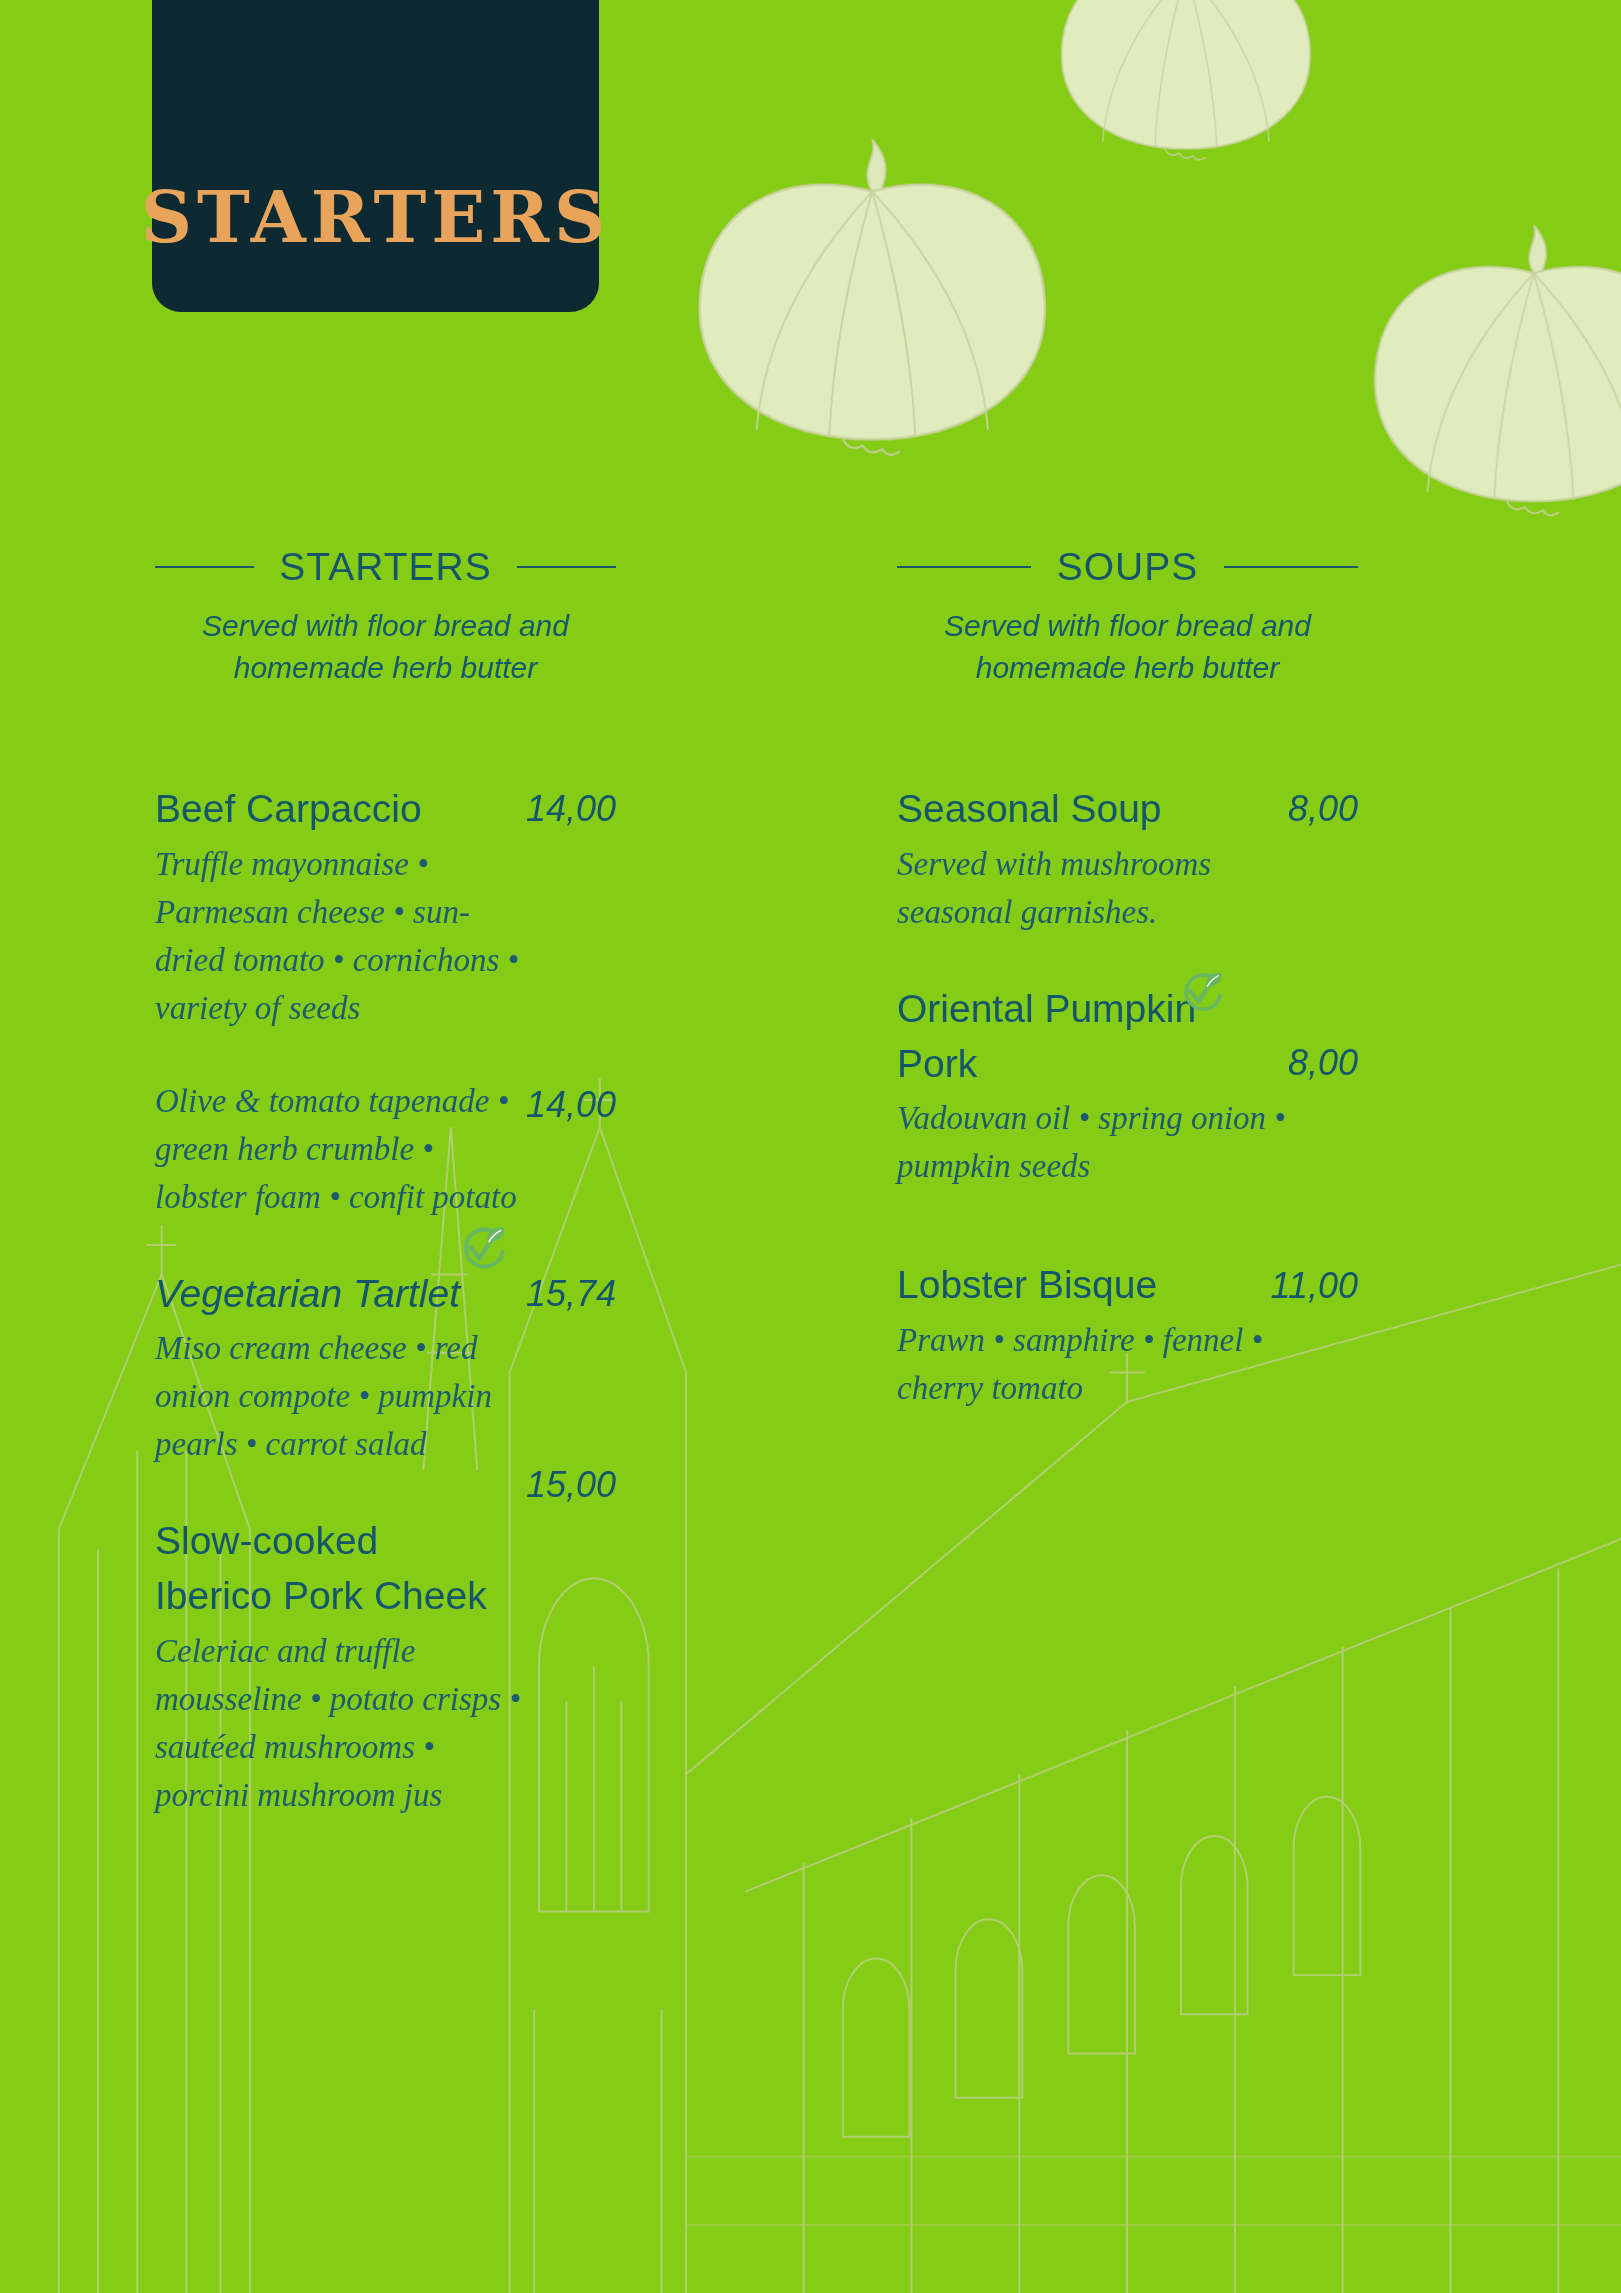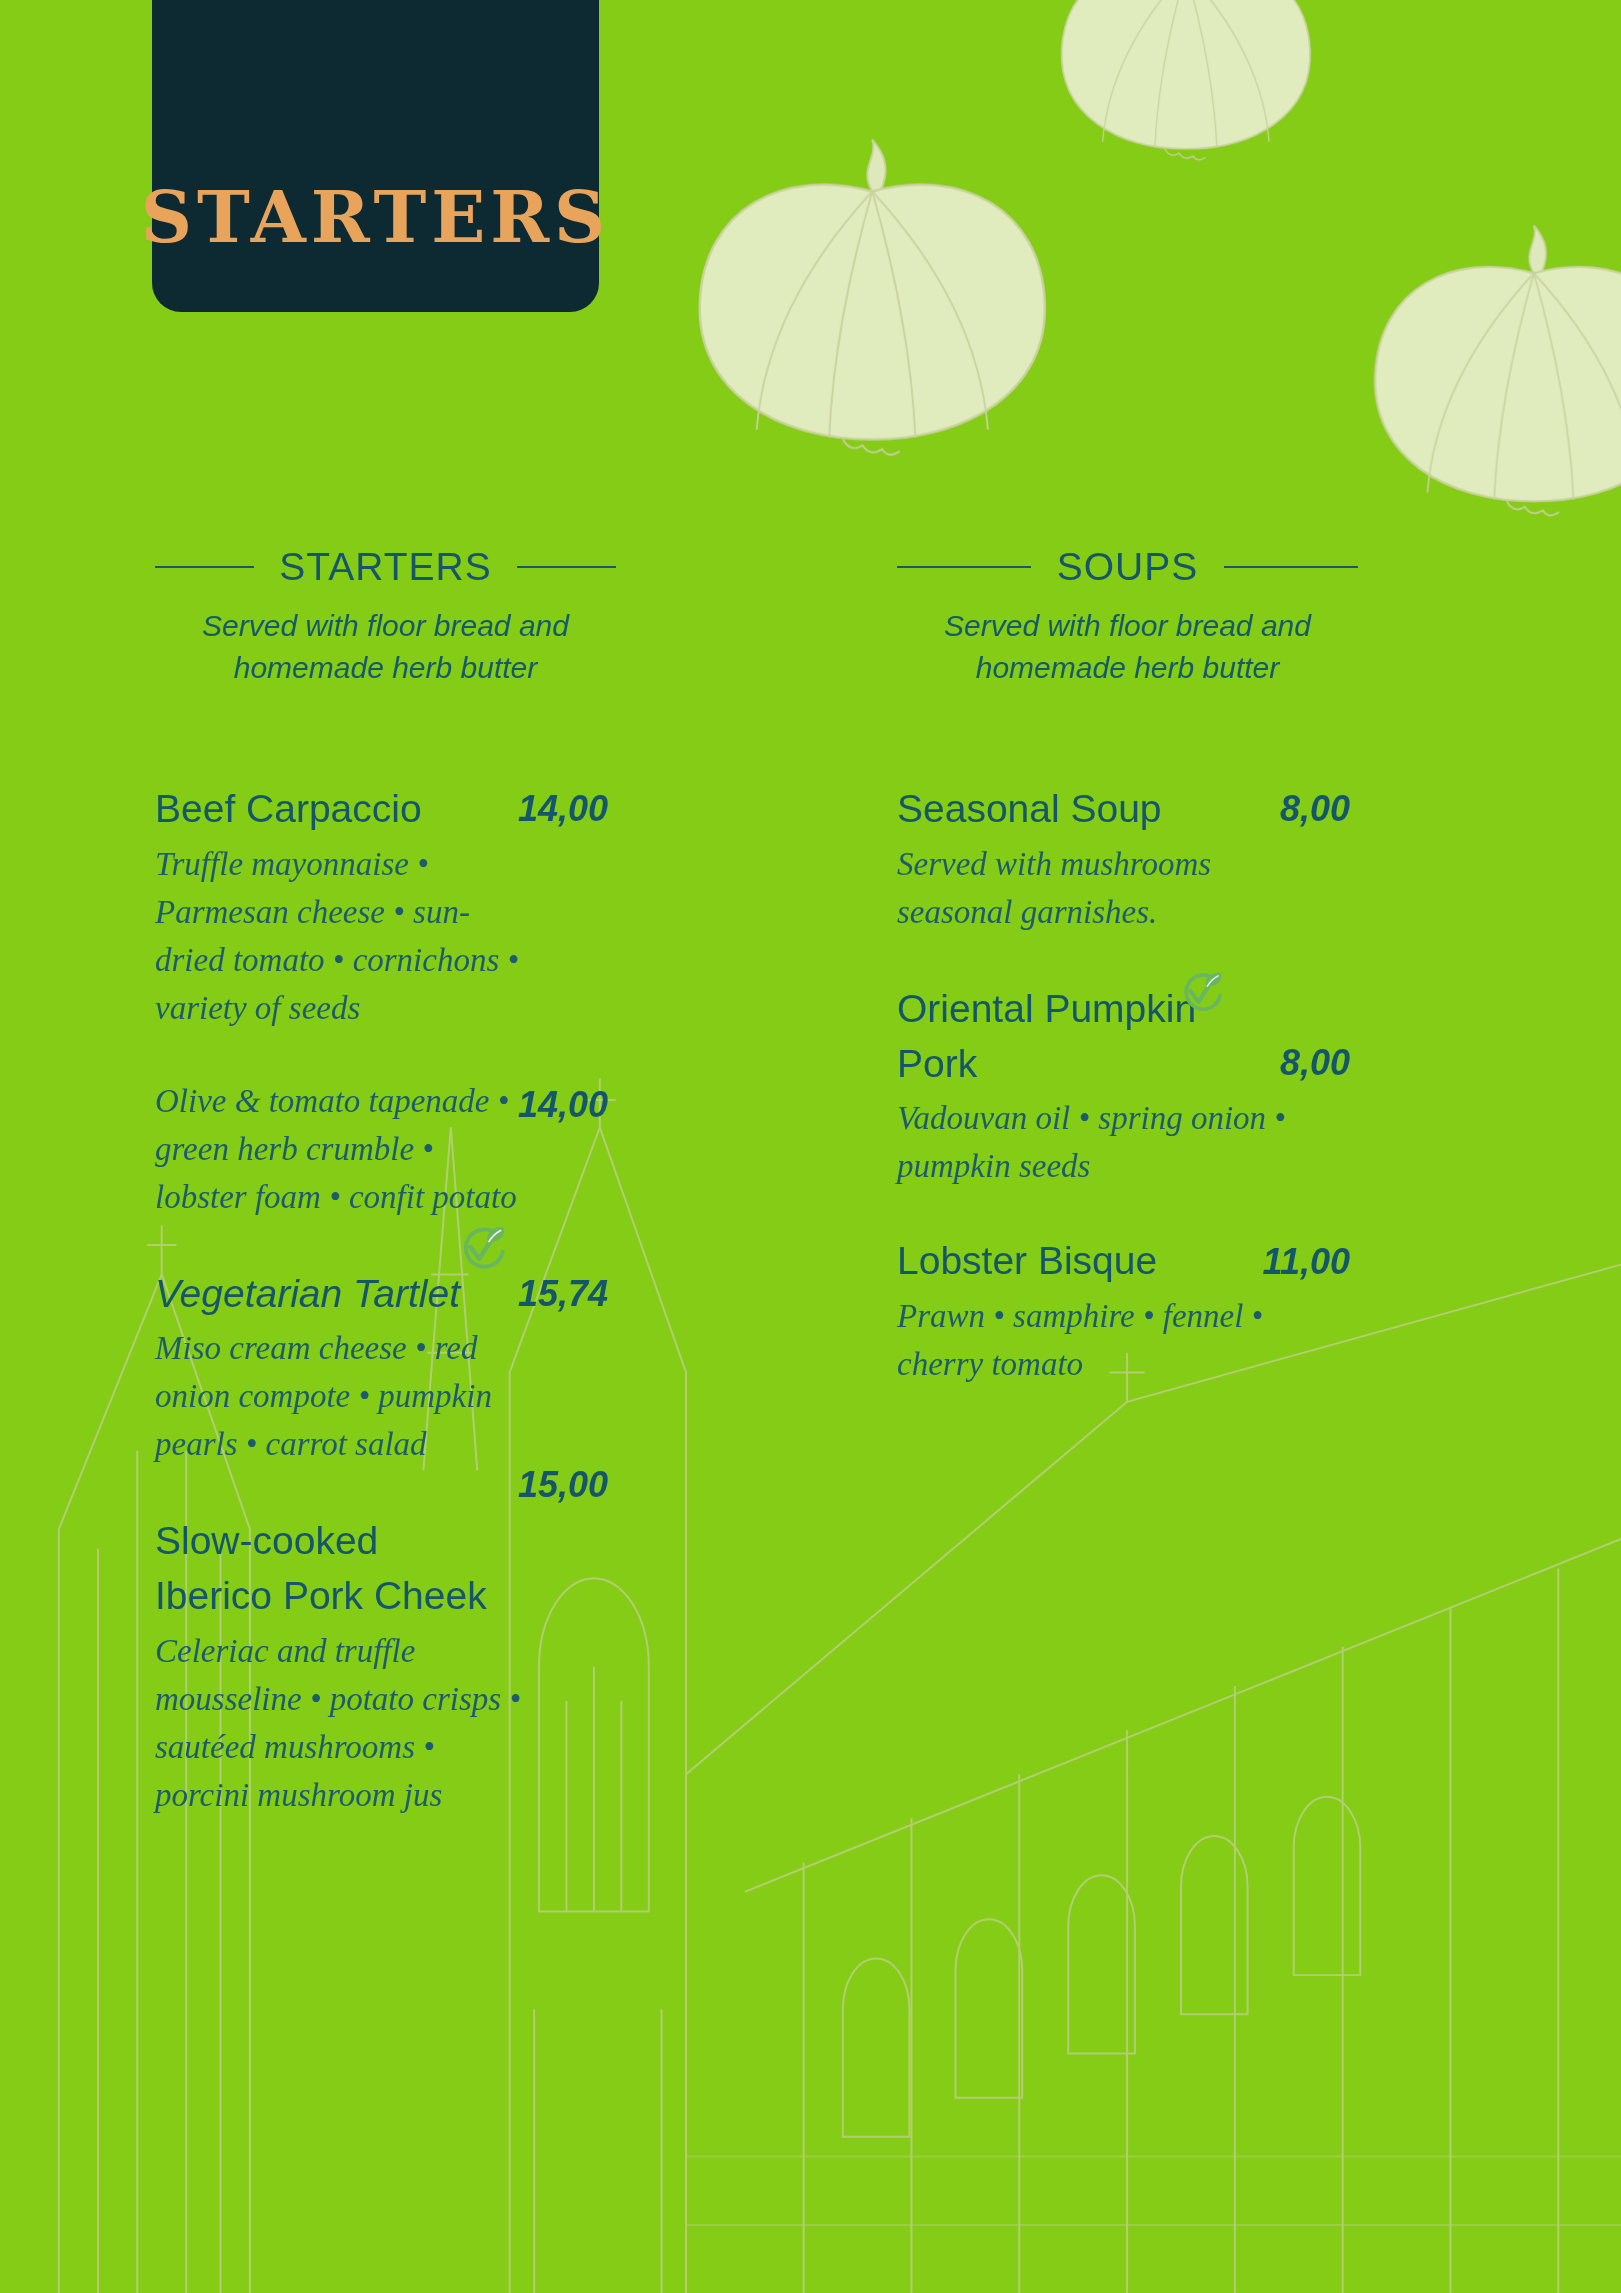--- a/index.html
+++ b/index.html
@@ -37,34 +37,34 @@
   .section-sub{
     margin:15.7px auto 0;width:421px;text-align:center;
     font-style:italic;font-size:30px;line-height:42px;color:#155a6b;
   }
   
   .item{position:relative;margin-top:45px;}
   .items .item:first-child{margin-top:92px;}
   .item-head{position:relative;width:345px;font-size:39px;line-height:55px;color:#14566a;}
   .column-right .item-head{width:325px;}
   .item-price{
-    position:absolute;right:8px;top:7.8px;
-    font-style:italic;font-size:36px;color:#14566a;font-weight:bold;
+    position:absolute;right:0;top:7.8px;
+    font-style:italic;font-size:36px;color:#14566a;
   }
   .item-desc{
     width:376px;margin:3.9px 0 0 0;
     font-style:italic;font-size:33px;line-height:48px;color:#1c5c6d;font-family:Liberation Serif, serif;
   }
   .column-right .item-desc{width:396px;}
   
   .column-left .item:nth-child(2) .item-head,
   .column-left .item:nth-child(3) .item-head{font-style:italic;}
   .column-left .item:nth-child(4) .item-price{top:-49px;}
   .column-right .item:nth-child(2) .item-price{top:61px;}
-  .column-right .item:nth-child(3){margin-top:43px;}
+  .column-right .item:nth-child(3){margin-top:67px;}
   .veg-icon{position:absolute;width:51px;height:51px;}
   .column-left .item:nth-child(3) .veg-icon{left:301px;top:-43px;}
   .column-right .item:nth-child(2) .veg-icon{left:280px;top:-11.8px;width:47px;height:47px;}
 </style>
 </head>
 <body>
 
 <div class="page">
 
   <svg class="bg-art" viewBox="0 0 1654 2340" aria-hidden="true">

